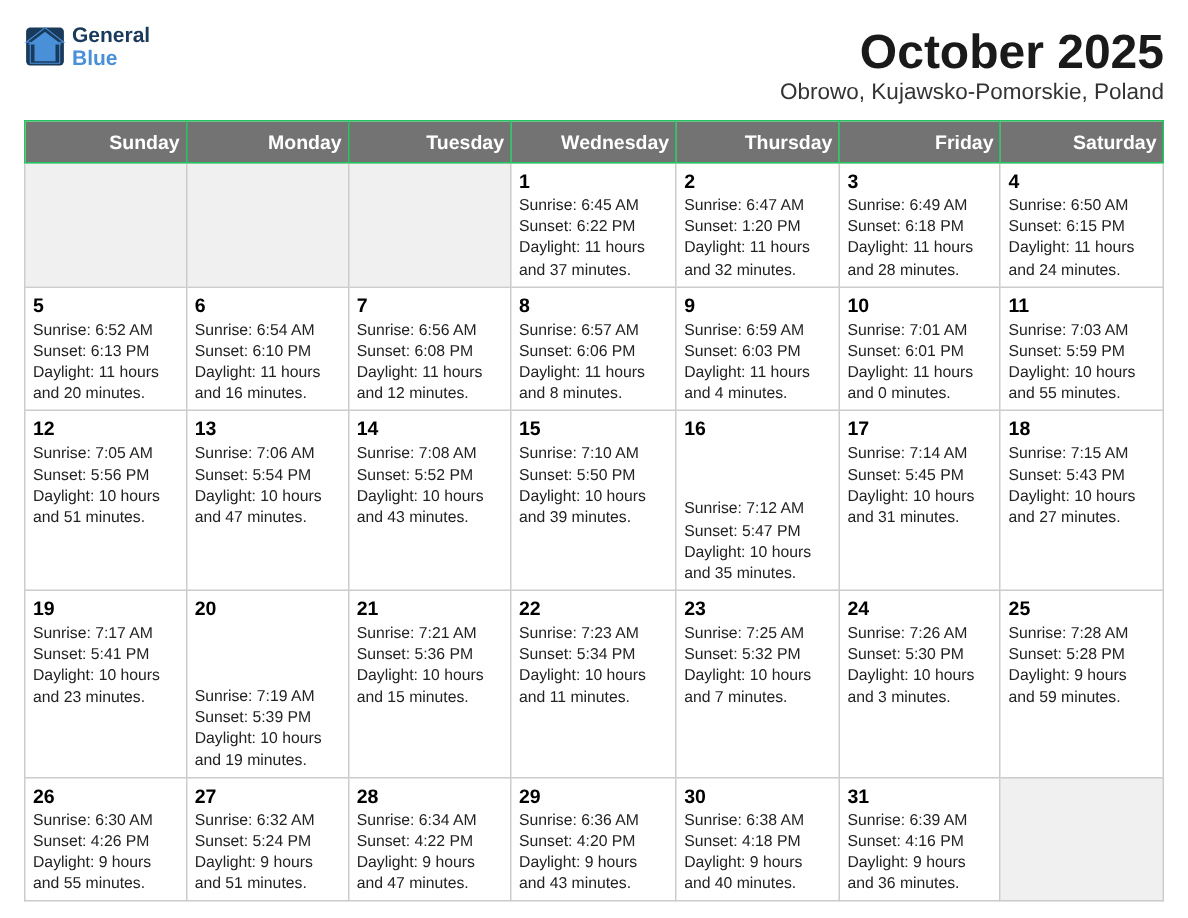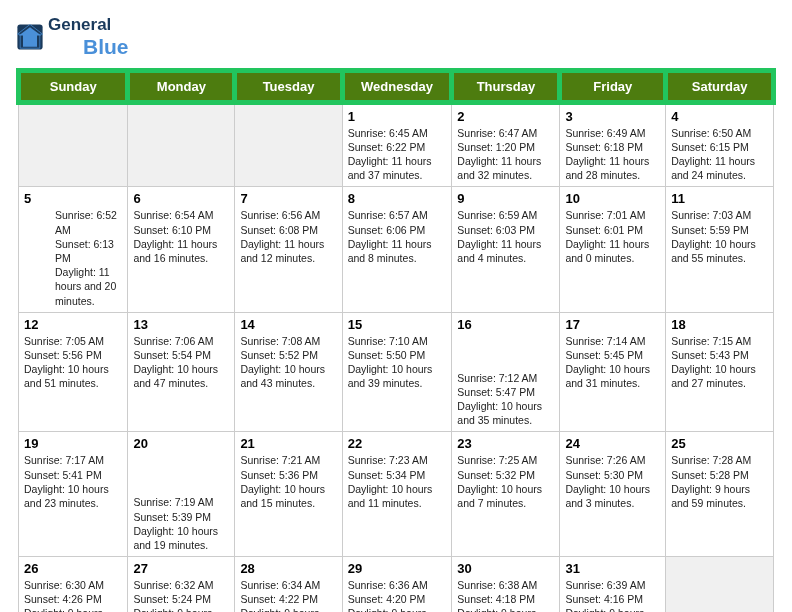--- a/index.html
+++ b/index.html
@@ -36,27 +36,27 @@
     .location {
       font-size: 15px;
       color: #333;
     }
     table {
       width: 100%;
       border-collapse: collapse;
       border: 1px solid #ccc;
     }
     .day-header {
-      background: #4d7c0f;
+      background: #737373;
       color: white;
-      text-align: center;
+      text-align: right;
       font-weight: bold;
       font-size: 13px;
       padding: 6px 4px;
-      border: 5px solid #22c55e;
+      border: 1px solid #22c55e;
     }
     .week-row td {
       width: 113px;
       vertical-align: top;
       border: 1px solid #ccc;
       padding: 4px 5px;
       height: 80px;
       background: #fff;
     }
     .week-row td.gray-bg {
@@ -80,24 +80,28 @@
 
 <div class="header">
   <div class="logo">
     <svg class="logo-icon" viewBox="0 0 40 40">
       <rect x="2" y="2" width="36" height="36" rx="4" fill="#1a3a5c"></rect>
       <polygon points="20,6 36,18 30,18 30,34 10,34 10,18 4,18" fill="#4a90d9"></polygon>
       <polygon points="20,2 38,16 34,16 34,36 6,36 6,16 2,16" fill="none" stroke="#4a90d9" stroke-width="1"></polygon>
     </svg>
     <div>
       <div style="display:flex; flex-direction:column; line-height:1.1">
-        <span style="font-size:17px; font-weight:bold; color:#1a3a5c;">General</span>
-        <span style="font-size:21px; font-weight:bold; color:#4a90d9;margin-left:35px;">Blue</span>
+        <span style="font-size:14px; font-weight:bold; color:#1a3a5c;">General</span>
+        <span style="font-size:14px; font-weight:bold; color:#4a90d9;">Blue</span>
       </div>
     </div>
+  </div>
+  <div class="title-section">
+    <div class="month-title">October 2025</div>
+    <div class="location">Obrowo, Kujawsko-Pomorskie, Poland</div>
   </div>
 </div>
 
 <table>
   <thead>
     <tr>
     <th class="day-header">Sunday</th>
         <th class="day-header">Monday</th>
         <th class="day-header">Tuesday</th>
         <th class="day-header">Wednesday</th>
@@ -132,21 +136,21 @@
         <td>
           <span class="date-num">4</span>
           <div class="cell-text" style="white-space: pre-line;">Sunrise: 6:50 AM
 Sunset: 6:15 PM
 Daylight: 11 hours and 24 minutes.</div>
         </td>
       </tr>
       <tr class="week-row">
         <td>
           <span class="date-num">5</span>
-          <div class="cell-text" style="white-space: pre-line; margin-left: 31px;">Sunrise: 6:52 AM
+          <div class="cell-text" style="white-space: pre-line;">Sunrise: 6:52 AM
 Sunset: 6:13 PM
 Daylight: 11 hours and 20 minutes.</div>
         </td>
         <td>
           <span class="date-num">6</span>
           <div class="cell-text" style="white-space: pre-line;">Sunrise: 6:54 AM
 Sunset: 6:10 PM
 Daylight: 11 hours and 16 minutes.</div>
         </td>
         <td>

